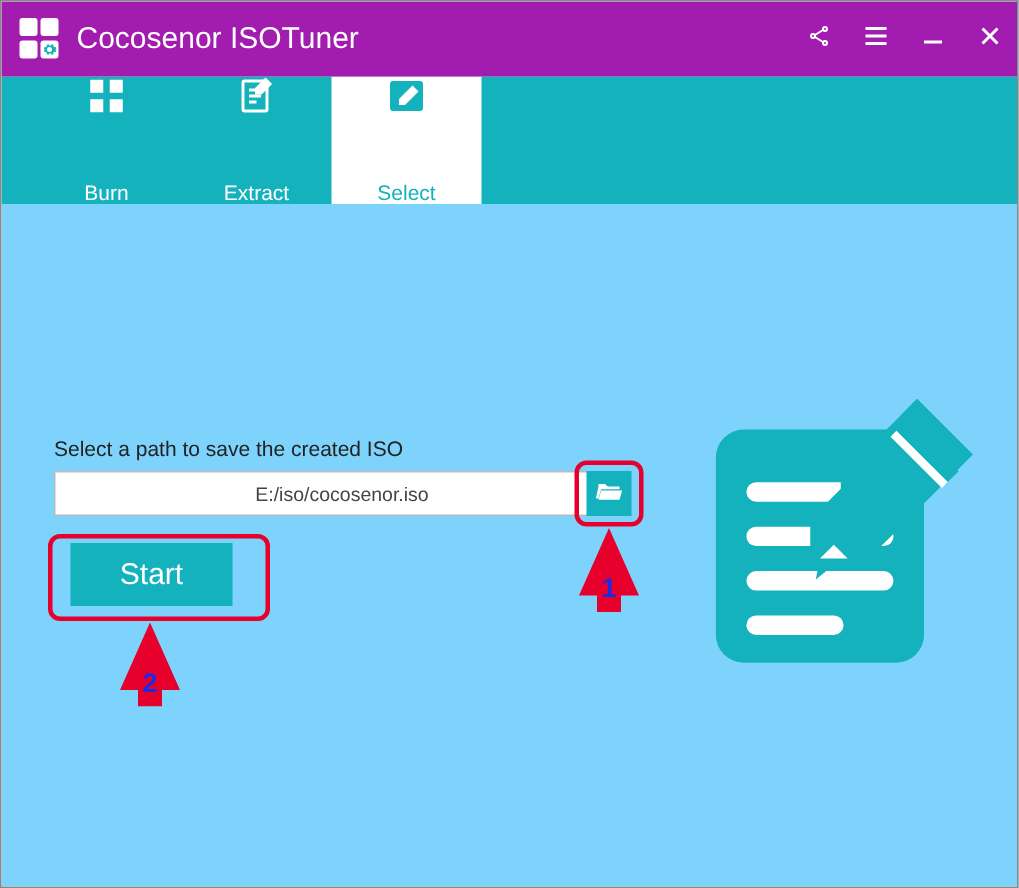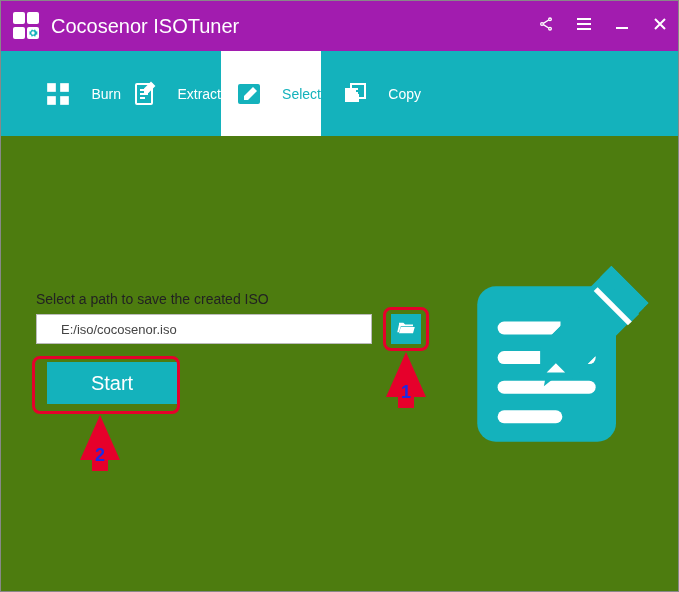--- a/index.html
+++ b/index.html
@@ -51,74 +51,75 @@
   .tabs {
     background: #14b2bc;
     height: 85px;
     display: flex;
     align-items: stretch;
     padding: 0 20px;
   }
   .tab {
     width: 100px;
     display: flex;
-    flex-direction: row;
-    align-items: center;
-    justify-content: flex-end;
+    flex-direction: column;
+    align-items: center;
+    justify-content: space-between;
     gap: 20px;
     color: #fff;
     font-size: 14px;
     cursor: pointer;
   }
   .tab.active {
     background: #fff;
     color: #14b2bc;
   }
   .tab .ticon { height: 26px; display:flex; align-items:center; justify-content:center; }
   .content {
-    background: #4d7c0f;
+    background: #7dd3fc;
     height: 455px;
     position: relative;
     padding: 0;
   }
   .label-path {
     position: absolute;
     left: 35px;
     top: 155px;
     font-size: 14px;
     color: #222;
   }
   .path-input {
     position: absolute;
     left: 35px;
     top: 178px;
-    width: 336px;
+    width: 384px;
     height: 30px;
     border: 1px solid #bbb;
     padding: 0 24px;
     font-size: 13px;
     color: #444;
+    text-align: center;
   }
   .browse-btn {
     position: absolute;
     left: 390px;
     top: 178px;
     width: 30px;
     height: 30px;
     background: #14b2bc;
     display: flex;
     align-items: center;
     justify-content: center;
     cursor: pointer;
   }
   .start-btn {
     position: absolute;
     left: 46px;
     top: 226px;
-    width: 130px;
+    width: 108px;
     height: 42px;
     background: #14b2bc;
     color: #fff;
     font-size: 20px;
     border: none;
     cursor: pointer;
     font-weight: 300;
   }
   .big-illustration {
     position: absolute;
@@ -209,30 +210,20 @@
     <span>Extract</span>
   </div>
   <div class="tab active">
     <div class="ticon">
       <svg width="26" height="24" viewBox="0 0 26 24" fill="none">
           <rect x="2" y="2" width="22" height="20" rx="2" fill="#14b2bc"></rect>
           <path d="M17 5l4 4-9 9H8v-4z" fill="#fff"></path>
         </svg>
     </div>
     <span>Select</span>
-  </div>
-  <div class="tab">
-    <div class="ticon">
-      <svg width="26" height="24" viewBox="0 0 26 24" fill="none" stroke="#fff" stroke-width="2">
-          <rect x="3" y="6" width="14" height="14" fill="#fff" stroke="none"></rect>
-          <rect x="9" y="2" width="14" height="14" fill="none"></rect>
-          <path d="M14 9l5 0M17 6l0 6" stroke="#14b2bc"></path>
-        </svg>
-    </div>
-    <span>Copy</span>
   </div>
 </div>
 
 <div class="content">
   <div class="label-path">Select a path to save the created ISO</div>
   <input class="path-input" type="text" value="E:/iso/cocosenor.iso" style="">
   <div class="browse-btn">
     <span>
       <svg width="18" height="14" viewBox="0 0 20 16" fill="#fff">
           <path d="M2 3h5l2 2h9v2H4l-2 7H0l2-9z"></path>

